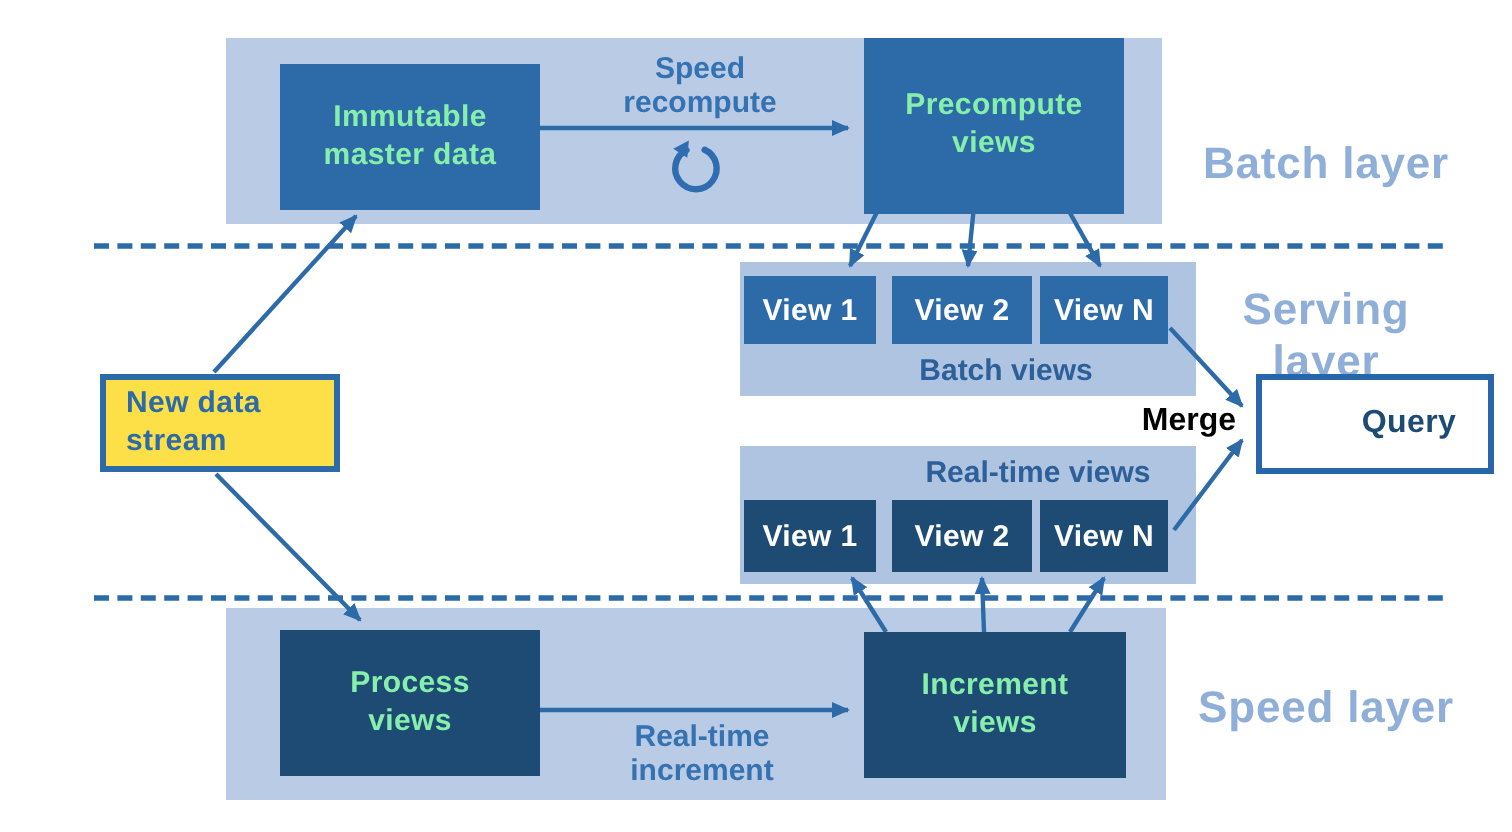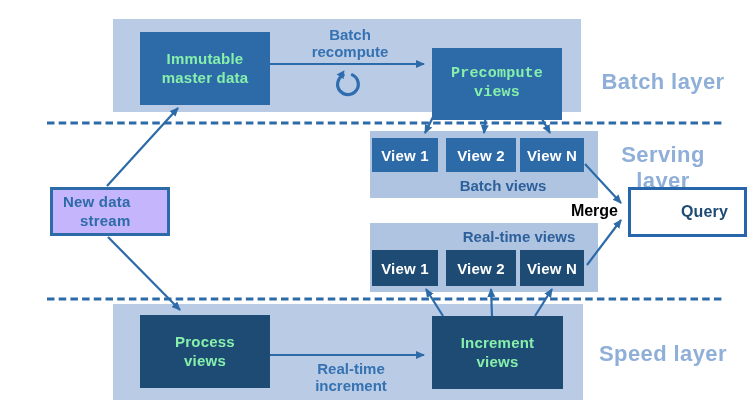--- a/index.html
+++ b/index.html
@@ -11,22 +11,22 @@
   .band { position:absolute; background:#b9cbe5; }
   .grp  { position:absolute; background:#aec4e1; }
   .node {
     position:absolute; display:flex; align-items:center; justify-content:center;
     text-align:center; font-weight:bold; font-size:15px; line-height:1.25;
     color:#86efac; white-space:pre-line; letter-spacing:.2px;
   }
   .node-blue { background:#2d6ba8; }
   .node-navy { background:#1e4b74; }
   .node-outline {
-    background:#c4b5fd; border:3px solid #2d6ba8; color:#2d6ba8;
-    justify-content:flex-start; text-align:right; padding-left:10px;
+    background:#fde047; border:3px solid #2d6ba8; color:#2d6ba8;
+    justify-content:flex-start; text-align:left; padding-left:10px;
   }
   .node-query {
     background:#ffffff; border:3px solid #2766ab; color:#1e4b74; font-size:16px;padding-left:34px;
   }
   .view {
     position:absolute; display:flex; align-items:center; justify-content:center;
     color:#ffffff; font-weight:bold; font-size:15px; letter-spacing:.2px;
   }
   .lbl { position:absolute; font-weight:bold; }
   .layer-lbl { font-size:22px; color:#8fafd8; letter-spacing:.4px; }
@@ -67,23 +67,23 @@
       <line x1="587" y1="265" x2="621" y2="220" marker-end="url(#ah)"></line>
       <line x1="443" y1="316" x2="426" y2="289" marker-end="url(#ah)"></line>
       <line x1="492" y1="316" x2="491" y2="289" marker-end="url(#ah)"></line>
       <line x1="535" y1="316" x2="552" y2="289" marker-end="url(#ah)"></line>
       <line x1="268" y1="355" x2="424" y2="355" marker-end="url(#ah)"></line>
     </g>
   </svg>
 
   <div class="node node-blue" style="left:140px; top:32px; width:130px; height:73px;">Immutable
 master data</div>
-  <div class="node node-blue" style="left:432px; top:48px; width:130px; height:72px;font-family:Liberation Mono, monospace;">Precompute
+  <div class="node node-blue" style="left:432px; top:19px; width:130px; height:88px;">Precompute
 views</div>
-  <div class="lbl edge-lbl" style="left:290px; top:26px; width:120px;">Batch
+  <div class="lbl edge-lbl" style="left:290px; top:26px; width:120px;">Speed
 recompute</div>
 
   <svg style="position:absolute; left:332px; top:68px;" width="32" height="32" viewBox="0 0 34 34">
     <path d="M 21.6 7.3 A 11 11 0 1 1 11.9 7.5" stroke="#2f6db0" stroke-width="3.4" fill="none" stroke-linecap="round"></path>
     <polygon points="4.9,6.8 13.2,2.4 12.4,11.6" fill="#2f6db0"></polygon>
   </svg>
 
   <div class="lbl layer-lbl" style="left:598px; top:69px; width:130px; text-align:center;">Batch layer</div>
 
   <div class="view node-blue" style="left:372px; top:138px; width:66px; height:34px;">View 1</div>

